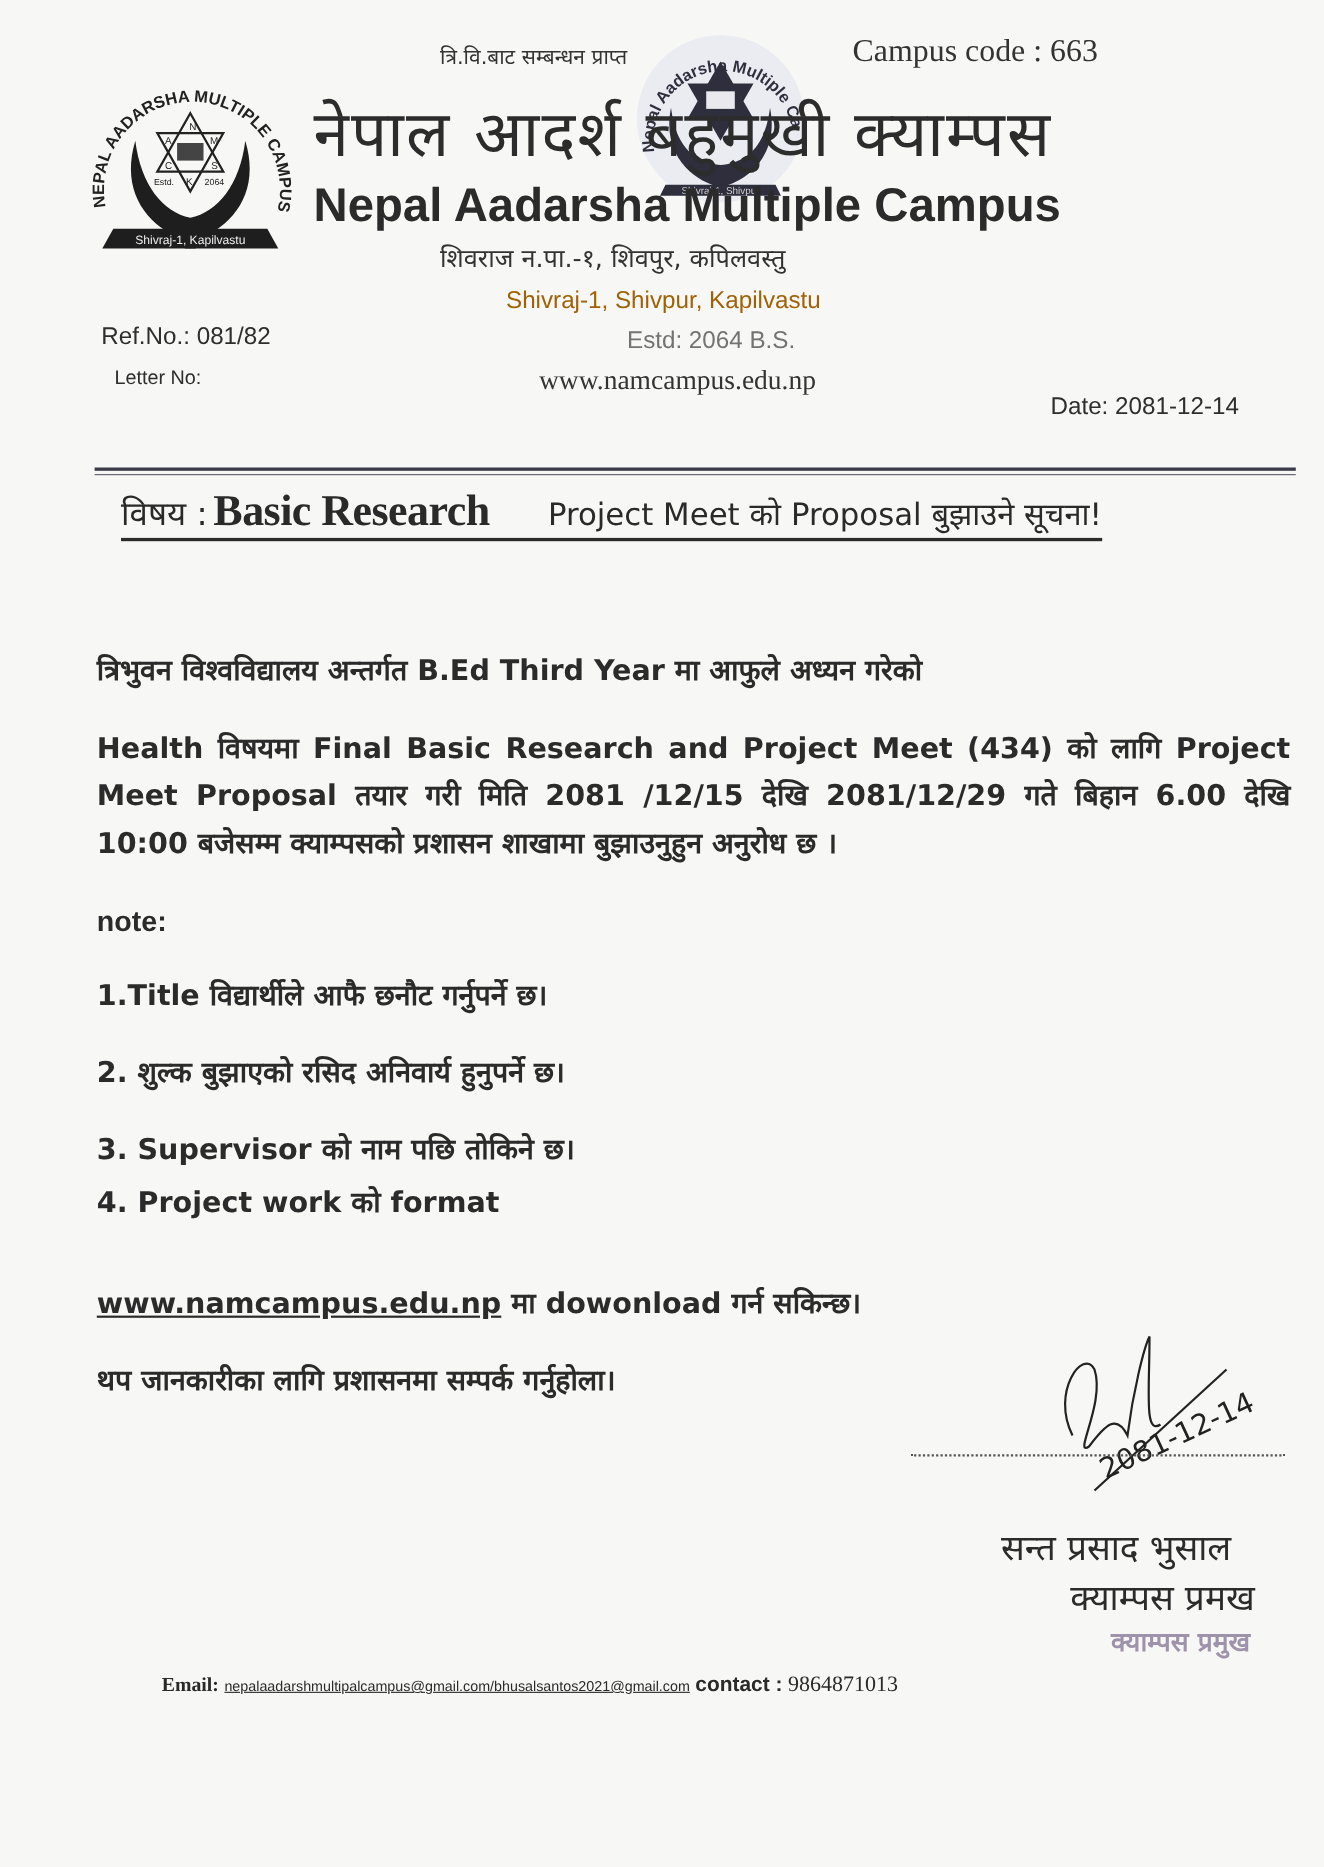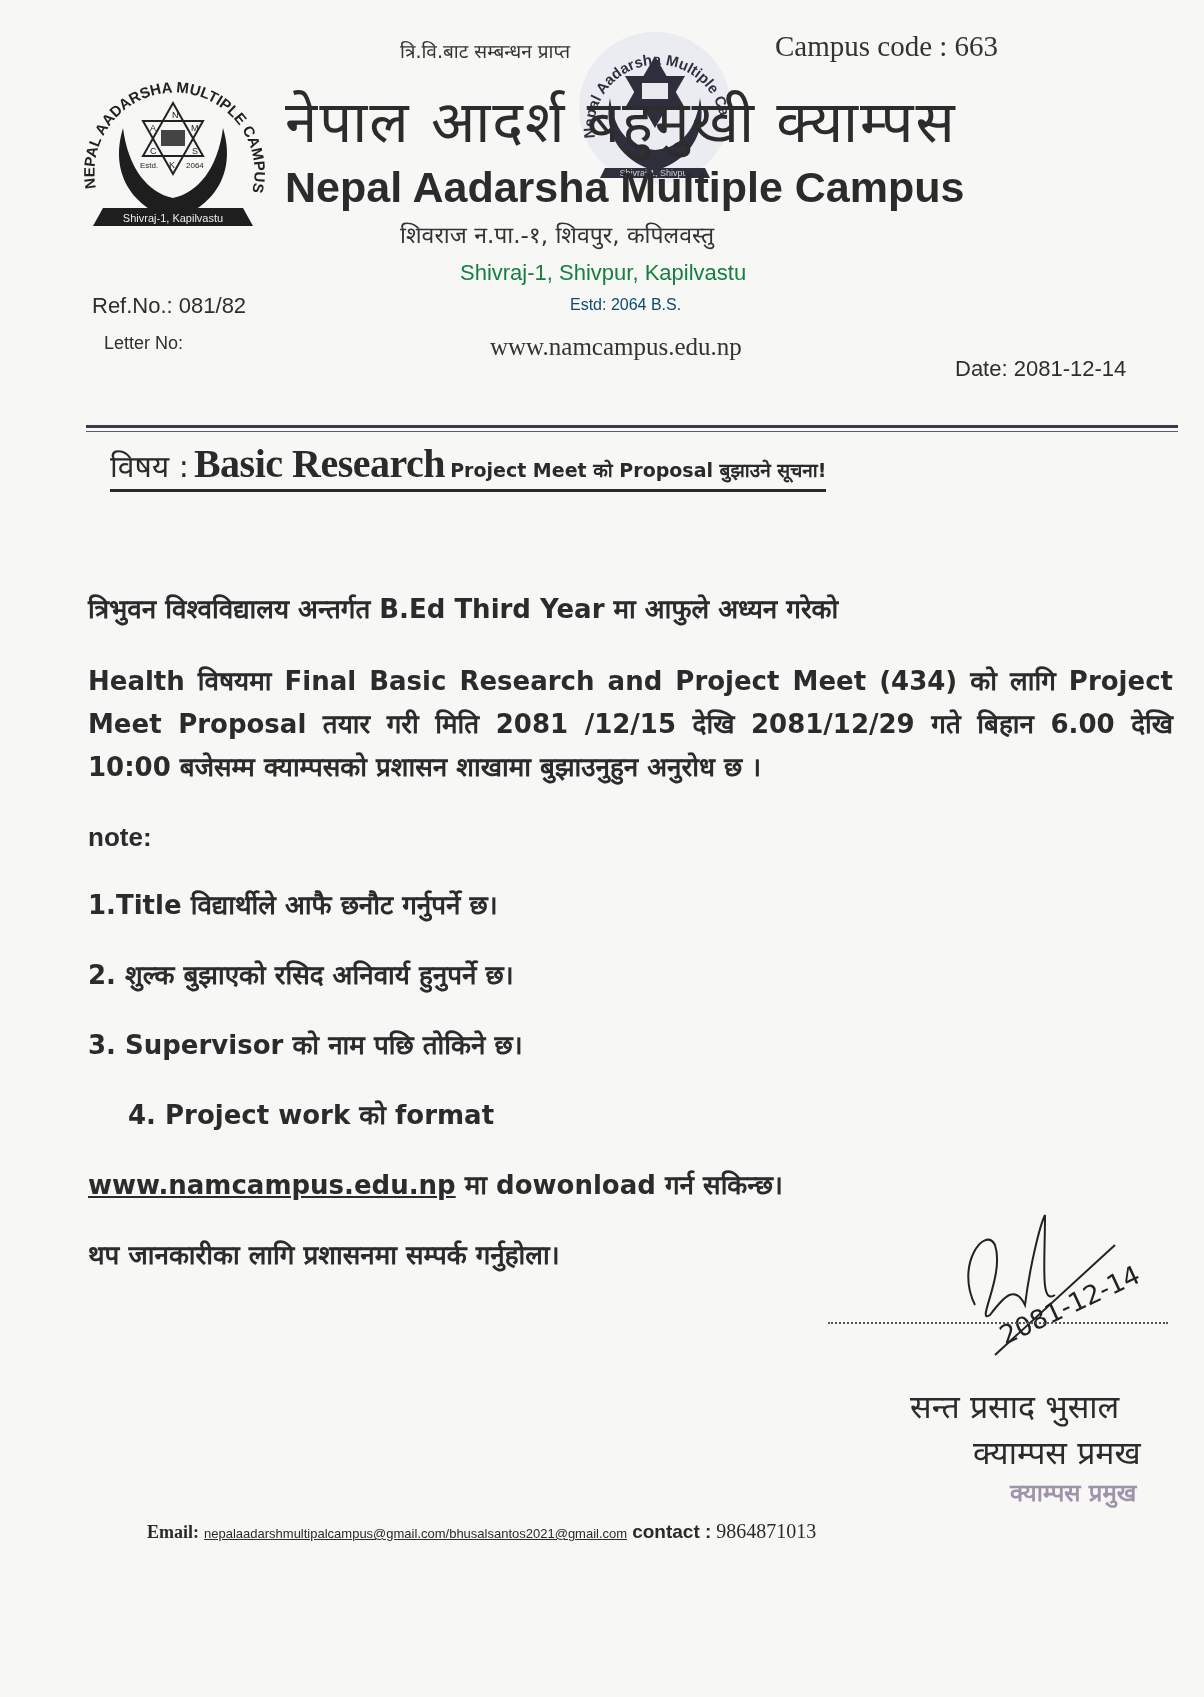--- a/index.html
+++ b/index.html
@@ -15,45 +15,45 @@
     .serif { font-family: "Liberation Serif", serif; }
     .sans { font-family: "Liberation Sans", sans-serif; }
     .deva { font-family: "DejaVu Sans", sans-serif; }
 
     
     .affil { left: 400px; top: 38px; font-size: 19px; color: #333; }
     .campus-code { left: 775px; top: 30px; font-size: 29px; color: #333; }
     .title-np { left: 285px; top: 80px; font-size: 58px; color: #2c2c2c; letter-spacing: 2px; }
     .title-en { left: 285px; top: 163px; font-size: 43px; font-weight: bold; color: #2b2b2b; }
     .addr-np { left: 400px; top: 218px; font-size: 23px; color: #333; }
-    .addr-en { left: 460px; top: 260px; font-size: 22px; color: #15803d; }
-    .estd { left: 570px; top: 296px; font-size: 16px; color: #0c4a6e; }
+    .addr-en { left: 460px; top: 260px; font-size: 22px; color: #a16207; }
+    .estd { left: 570px; top: 296px; font-size: 22px; color: #737373; }
     .website { left: 490px; top: 333px; font-size: 25px; color: #333; }
     .ref { left: 92px; top: 293px; font-size: 22px; color: #2e2e2e; }
     .letter { left: 104px; top: 333px; font-size: 18px; color: #2e2e2e; }
     .date { left: 955px; top: 356px; font-size: 22px; color: #2e2e2e; }
 
     .rule1 { left: 86px; top: 425px; width: 1092px; height: 3px; background: #3a3a48; }
     .rule2 { left: 86px; top: 431px; width: 1092px; height: 1px; background: #5a5a6a; }
 
     
     .subject { left: 110px; top: 440px; white-space: nowrap; border-bottom: 3px solid #2b2b2b; padding-bottom: 2px; }
     .subject .lbl { font-size: 30px; font-weight: normal; }
     .subject .big { font-family: "Liberation Serif", serif; font-size: 40px; font-weight: bold; letter-spacing: -0.5px; }
-    .subject .rest { font-size: 19px; font-weight: bold; }
+    .subject .rest { font-size: 28px; font-weight: normal; margin-left: 48px; }
 
     
     .p { left: 88px; font-weight: bold; color: #2b2b2b; white-space: nowrap; }
     .p1 { top: 590px; font-size: 26px; }
     .p2 { top: 660px; font-size: 26px; width: 1085px; line-height: 43px; white-space: normal; text-align: justify; }
     .note { top: 822px; font-size: 26px; }
     .n1 { top: 886px; font-size: 26px; }
     .n2 { top: 956px; font-size: 26px; }
     .n3 { top: 1026px; font-size: 26px; }
-    .n4 { top: 1096px; font-size: 26px; margin-left: 40px; }
+    .n4 { top: 1074px; font-size: 26px; }
     .n5 { top: 1166px; font-size: 26px; }
     .n6 { top: 1236px; font-size: 26px; }
     .link { text-decoration: underline; color: #2b2b2b; }
 
     
     .sig-dots { left: 828px; top: 1322px; width: 340px; border-top: 2px dotted #555; }
     .sig-name { left: 910px; top: 1370px; font-size: 32px; color: #2b2b2b; margin-top: 14px; }
     .sig-title { left: 973px; top: 1430px; font-size: 32px; color: #2b2b2b; text-align: right; }
     .sig-stamp { left: 1010px; top: 1475px; font-size: 24px; color: #8a7b9a; font-weight: bold; opacity: .8; }
     .sig-scribble { left: 945px; top: 1205px; width: 200px; height: 160px; }

